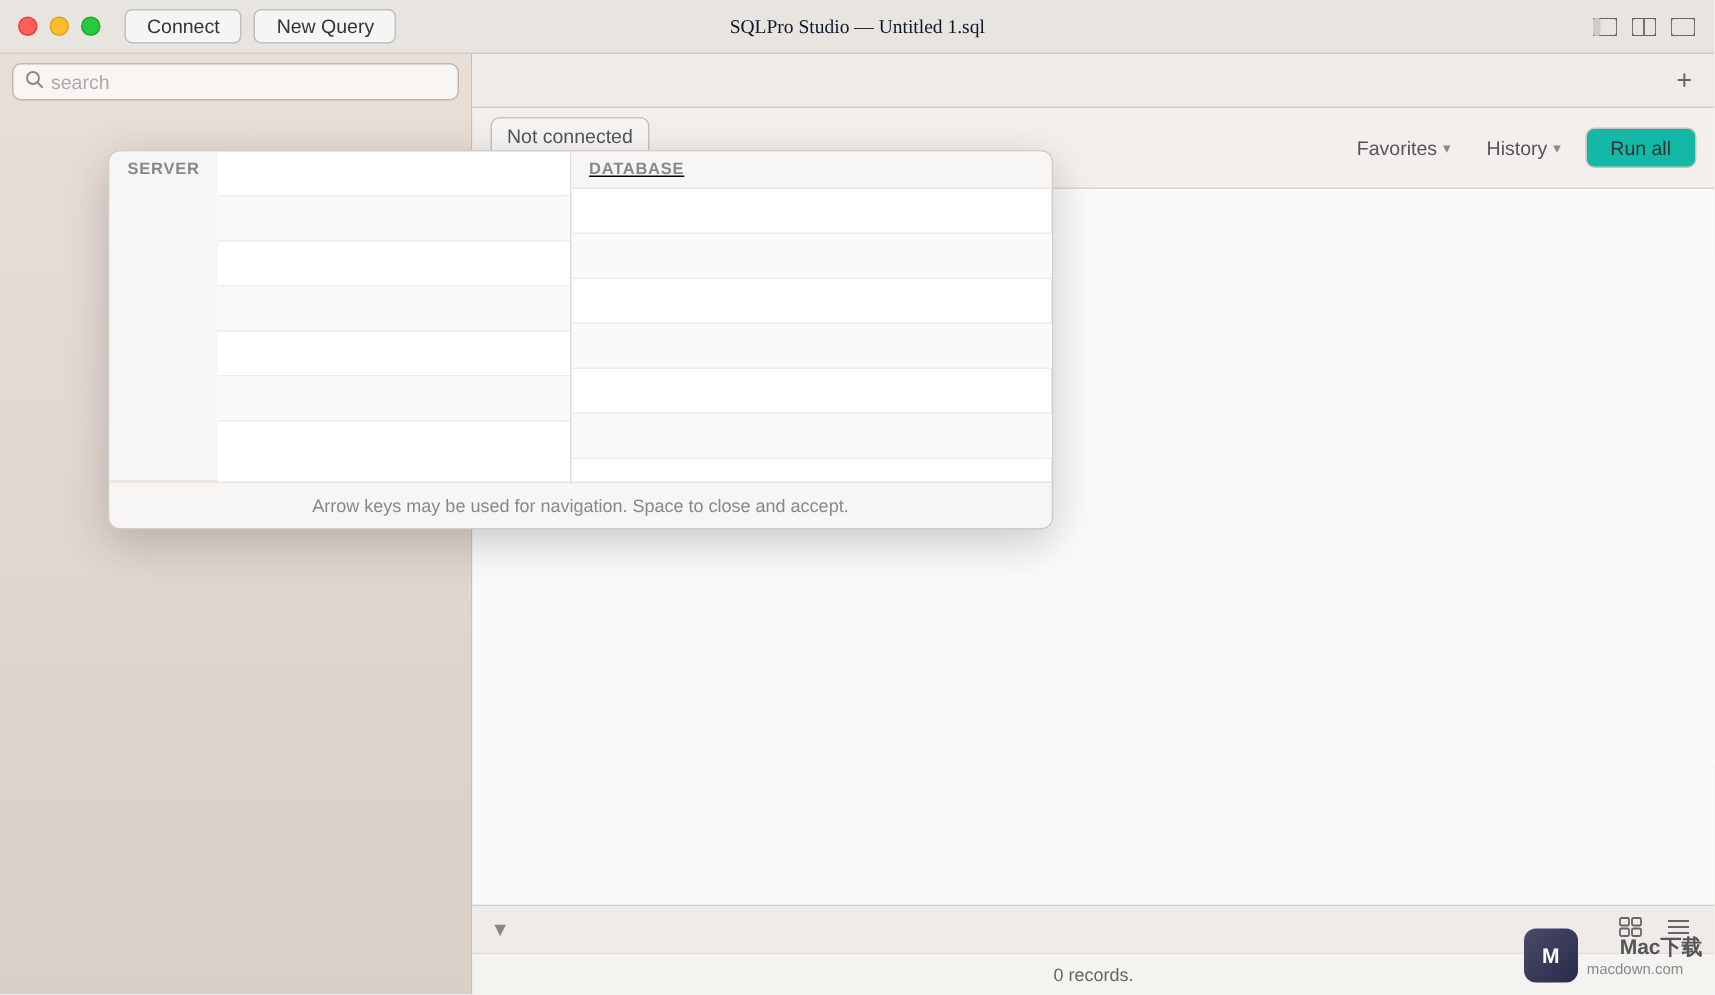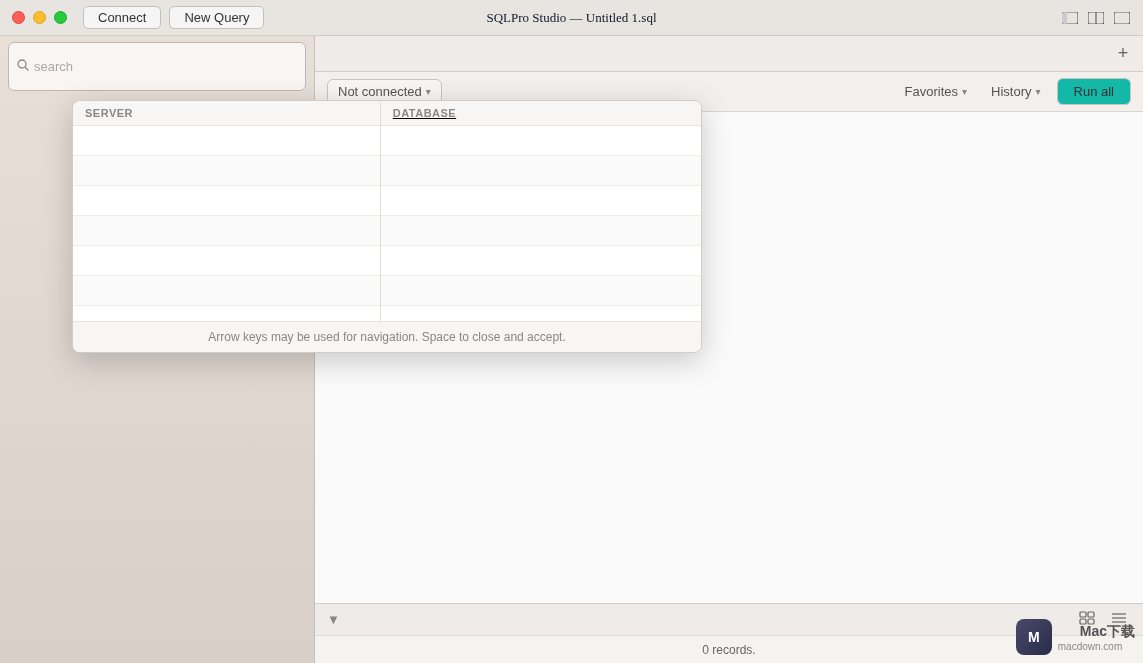--- a/index.html
+++ b/index.html
@@ -107,21 +107,21 @@
     .search-bar {
       padding: 6px 8px;
       background: transparent;
     }
     .search-input-wrap {
       display: flex;
       align-items: center;
       background: rgba(255,255,255,0.7);
       border: 1px solid #c0b8b0;
       border-radius: 6px;
-      padding: 16px 8px;
+      padding: 4px 8px;
       gap: 5px;
     }
     .search-icon-svg {
       color: #888;
       font-size: 12px;
       flex-shrink: 0;
     }
     .search-input {
       border: none;
       background: transparent;
@@ -191,20 +191,21 @@
       display: flex;
       align-items: center;
       gap: 4px;
       background: #f8f6f4;
       border: 1px solid #c8c4c0;
       border-radius: 6px;
       padding: 4px 10px;
       font-size: 13px;
       color: #555;
       cursor: pointer;
+      flex-direction: column;
     }
     .chevron-icon { font-size: 10px; color: #888; }
 
     .toolbar-spacer { flex: 1; }
 
     .favorites-btn, .history-btn {
       display: flex;
       align-items: center;
       gap: 4px;
       background: transparent;
@@ -295,21 +296,21 @@
       overflow: hidden;
     }
     .popup-content {
       display: flex;
       height: 220px;
     }
     .popup-server-col {
       width: 49%;
       border-right: 1px solid #e0ddd9;
       display: flex;
-      flex-direction: column;
+      flex-direction: row;
     }
     .popup-db-col {
       flex: 1;
       display: flex;
       flex-direction: column;
       text-decoration: underline;
     }
     .popup-col-header {
       padding: 6px 12px;
       font-size: 11px;

